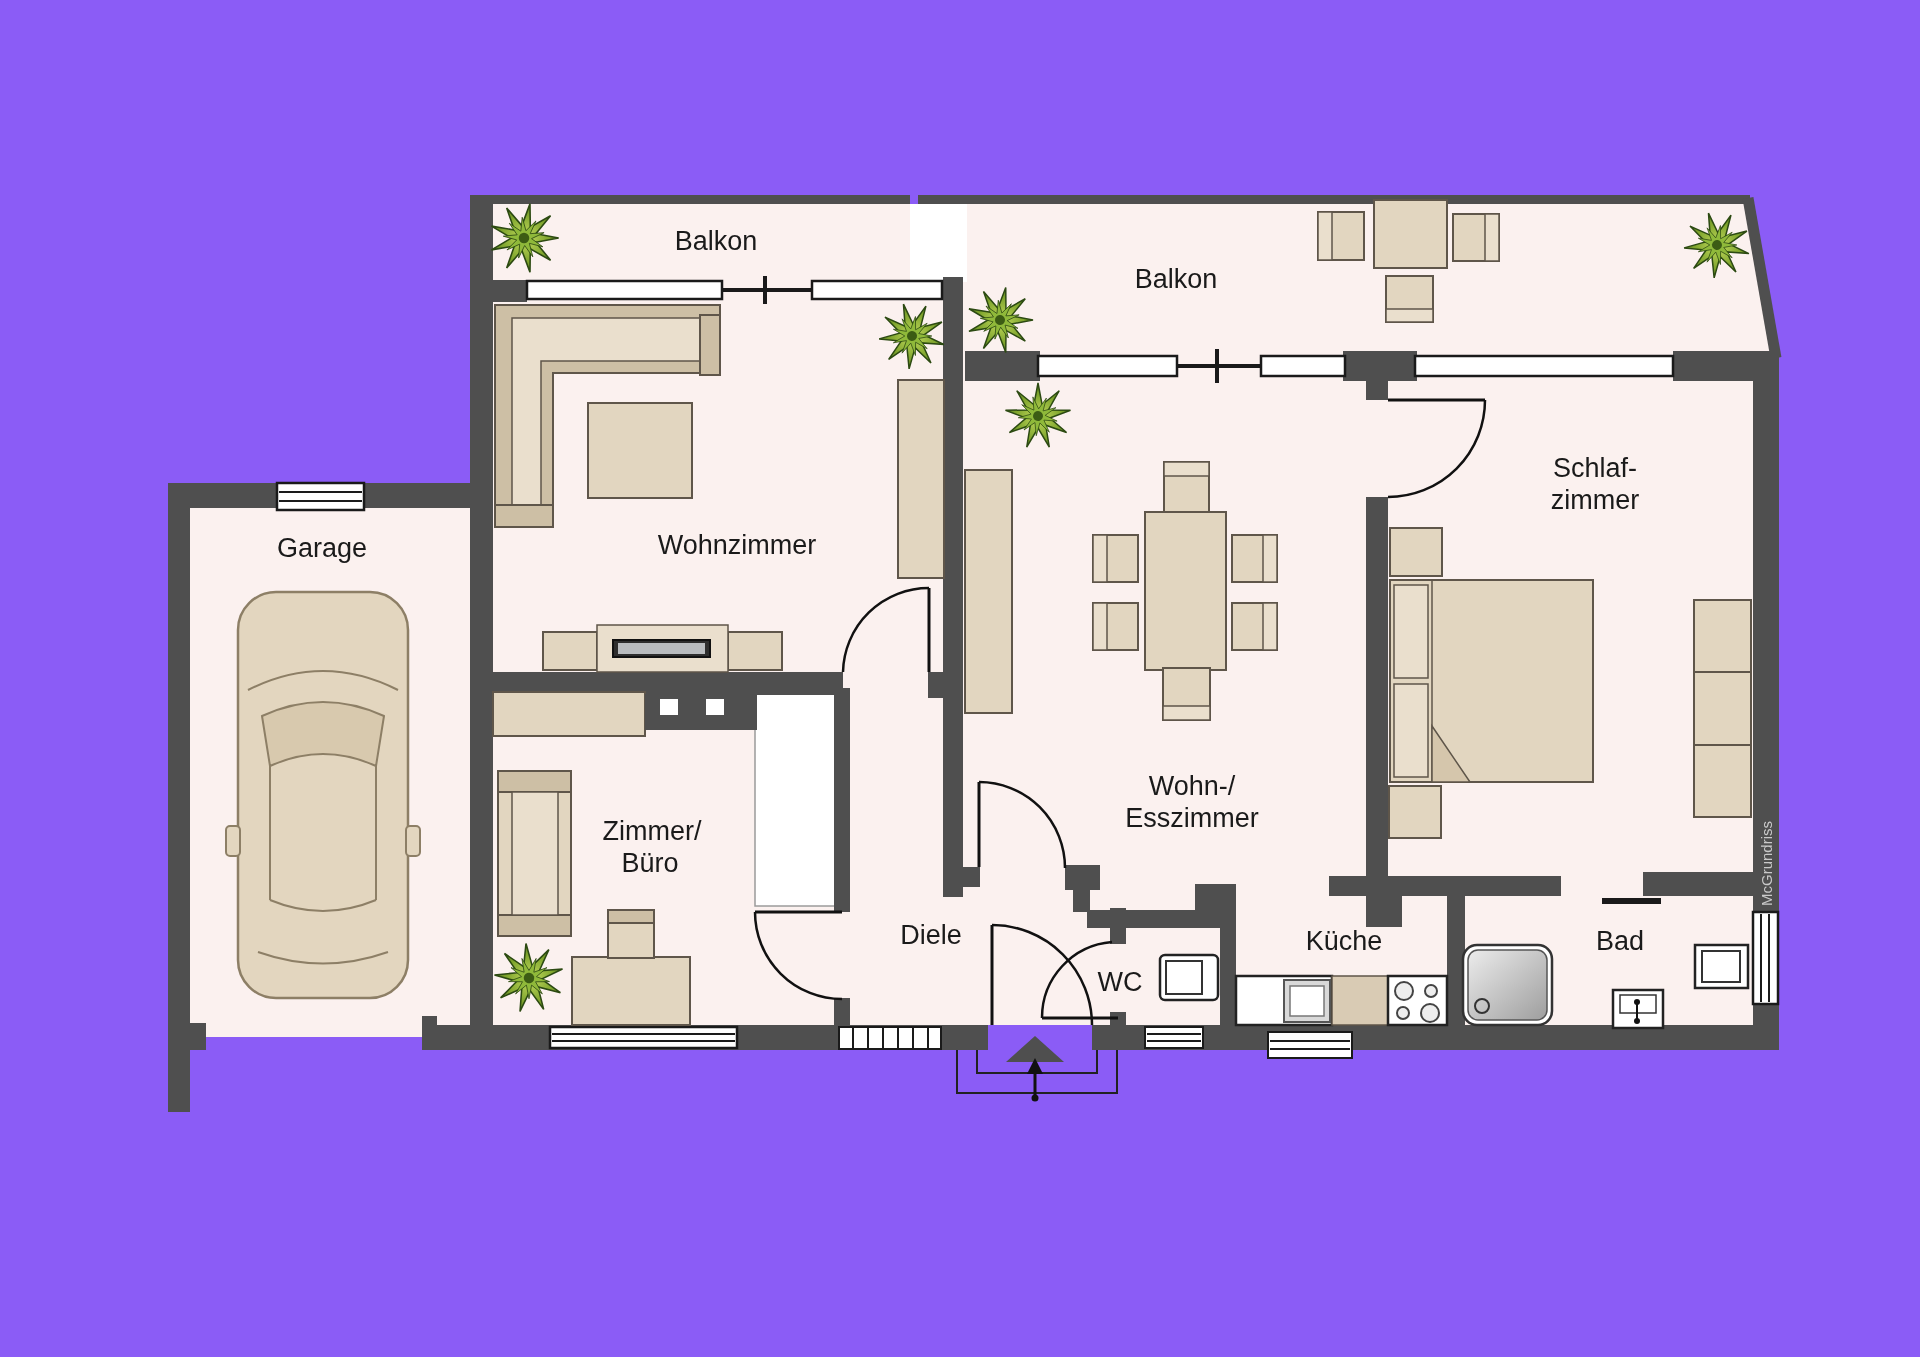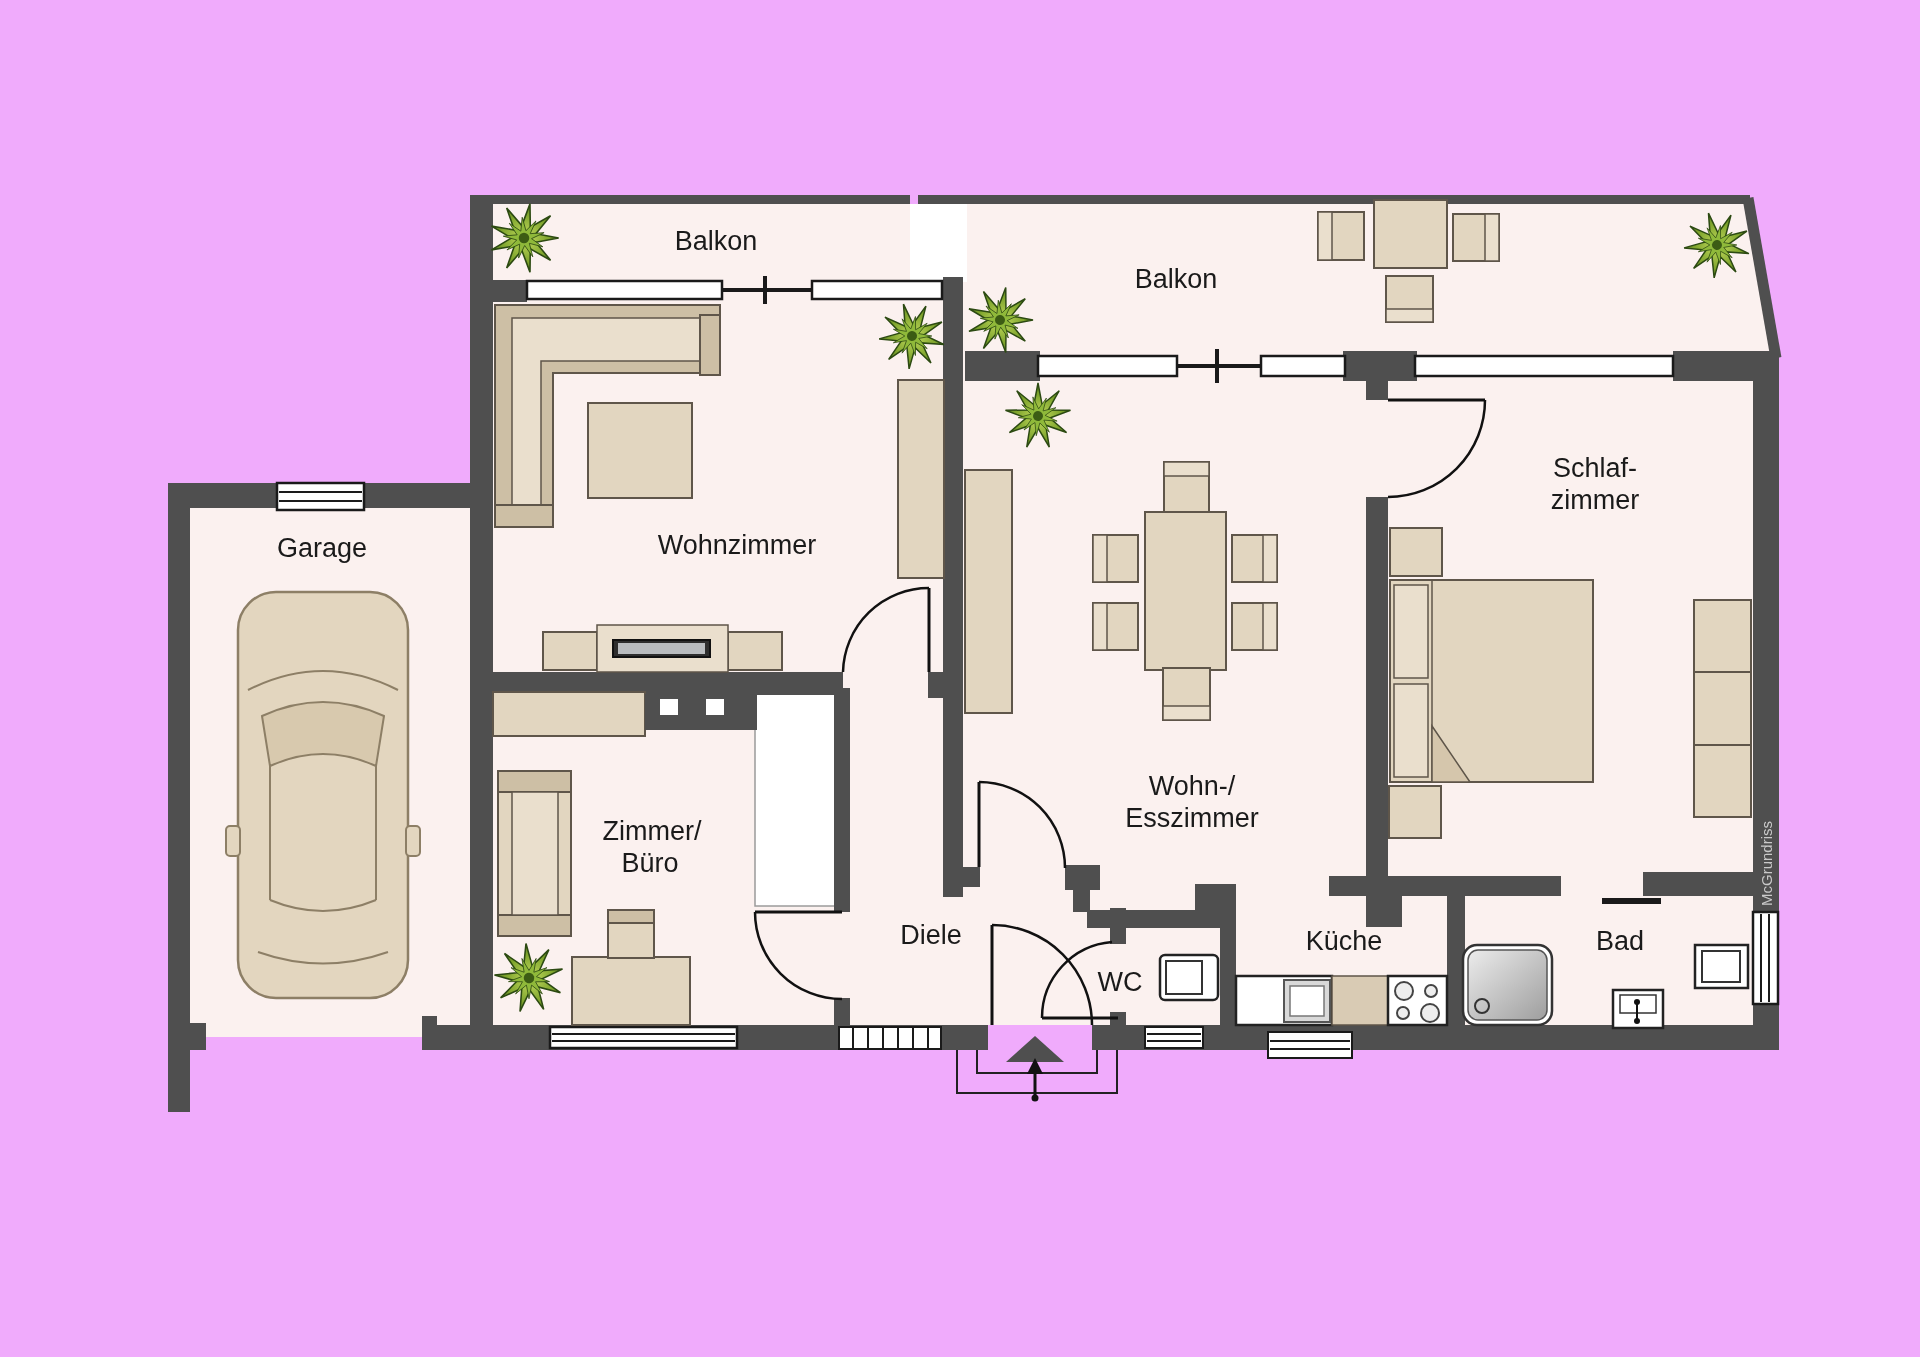--- a/index.html
+++ b/index.html
@@ -9,21 +9,21 @@
     --furn:#e2d6c0;
     --furn-dark:#cdbfa5;
     --furn-line:#5f564a;
     --fixture:#ffffff;
     --plant-dark:#3c5c14;
     --plant-mid:#8fb93a;
     --text:#1a1a1a;
     --watermark:#c9c9c9;
   }
   html,body{margin:0;padding:0;background:#ffffff;}
-  .page{width:1920px;height:1357px;position:relative;background:#f0abfc;overflow:hidden;}
+  .page{width:1920px;height:1357px;position:relative;background:#8b5cf6;overflow:hidden;}
   svg{display:block;}
   .wall{fill:var(--wall);}
   .floor{fill:var(--floor);}
   .whitearea{fill:#ffffff;}
   .win{fill:#ffffff;stroke:var(--outline);stroke-width:2.5;}
   .thin{fill:var(--outline);}
   .furn{fill:var(--furn);stroke:var(--furn-line);stroke-width:2;}
   .furnD{fill:var(--furn-dark);stroke:var(--furn-line);stroke-width:2;}
   .furnL{fill:#eadfcd;stroke:var(--furn-line);stroke-width:1.5;}
   .fix{fill:var(--fixture);stroke:#222222;stroke-width:2.5;}

